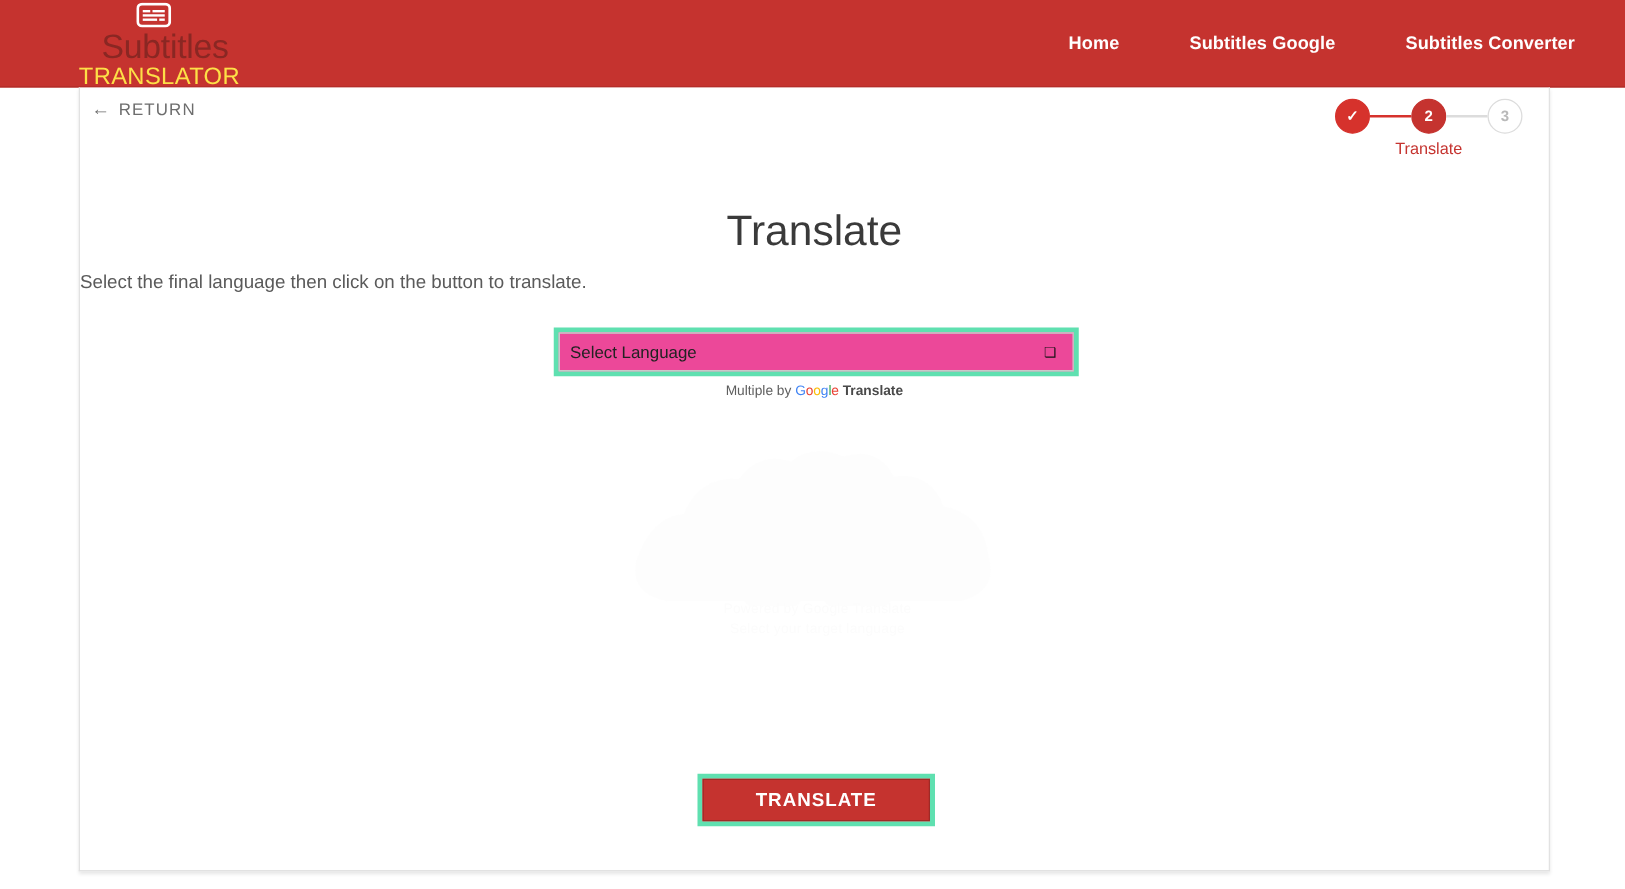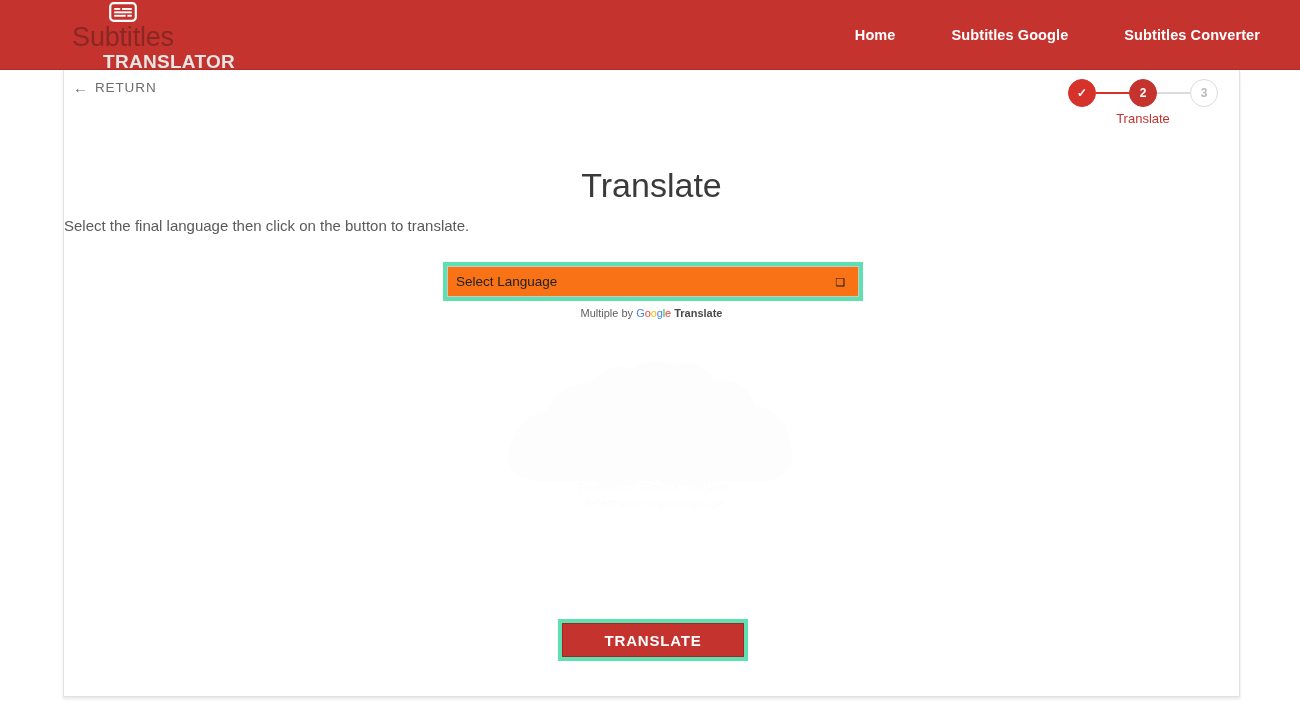--- a/index.html
+++ b/index.html
@@ -23,46 +23,45 @@
     height: 70px;
     background: #c5332f;
     box-sizing: border-box;
     border-bottom: 1px solid #b02c28;
   }
   .logo {
     position: absolute;
     left: 63px;
     top: 2px;
     width: 120px;
-    text-align: center;
+    text-align: right;
     line-height: 1;
     user-select: none;
   }
   .logo-icon {
     display: block;
     margin: 0 auto 1px auto;
     width: 28px;
     height: 20px;
   }
   .logo-top {
     display: block;
     font-size: 27px;
     color: #8a2723;
     letter-spacing: -0.2px;
     font-weight: 400;
     line-height: 28px;
   }
   .logo-bottom {
     display: block;
     font-size: 19px;
-    color: #e5e5e5;
+    color: #fde047;
     letter-spacing: 0.3px;
-    font-weight: 700;
+    font-weight: 400;
     line-height: 21px;
-    margin-left: 40px;
   }
 
   .nav {
     position: absolute;
     right: 40px;
     top: 0;
     height: 70px;
     display: flex;
     align-items: center;
     gap: 56px;
@@ -199,21 +198,21 @@
     height: 39px;
     border: 4px solid #5fe0b0;
     box-sizing: border-box;
     background: #ffffff;
   }
   .lang-select {
     width: 100%;
     height: 100%;
     border: 1px solid #c9c9c9;
     box-sizing: border-box;
-    background: #f97316;
+    background: #ec4899;
     font-family: "Liberation Sans", sans-serif;
     font-size: 13.5px;
     color: #222222;
     padding: 0 8px;
     -webkit-appearance: none;
     appearance: none;
     outline: none;
     cursor: pointer;
     line-height: 29px;
   }

